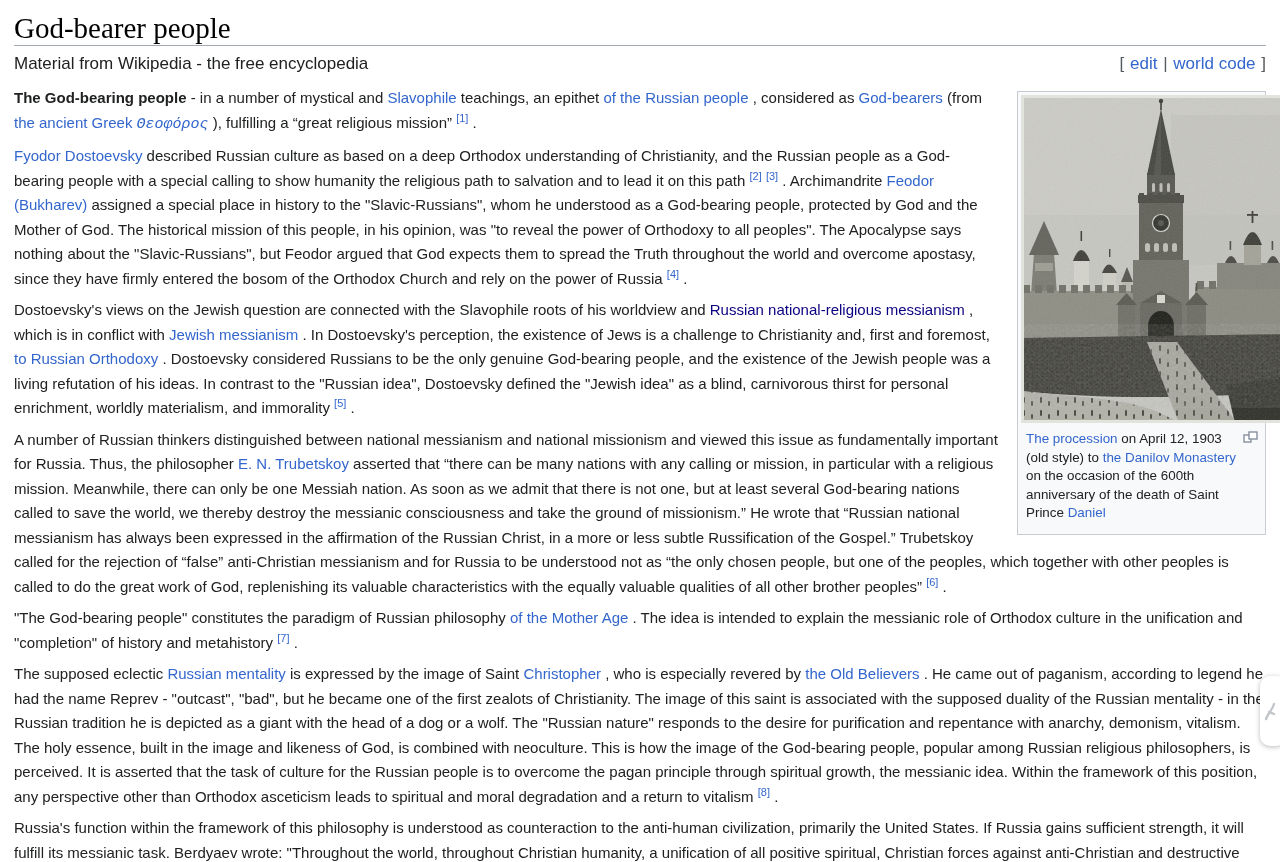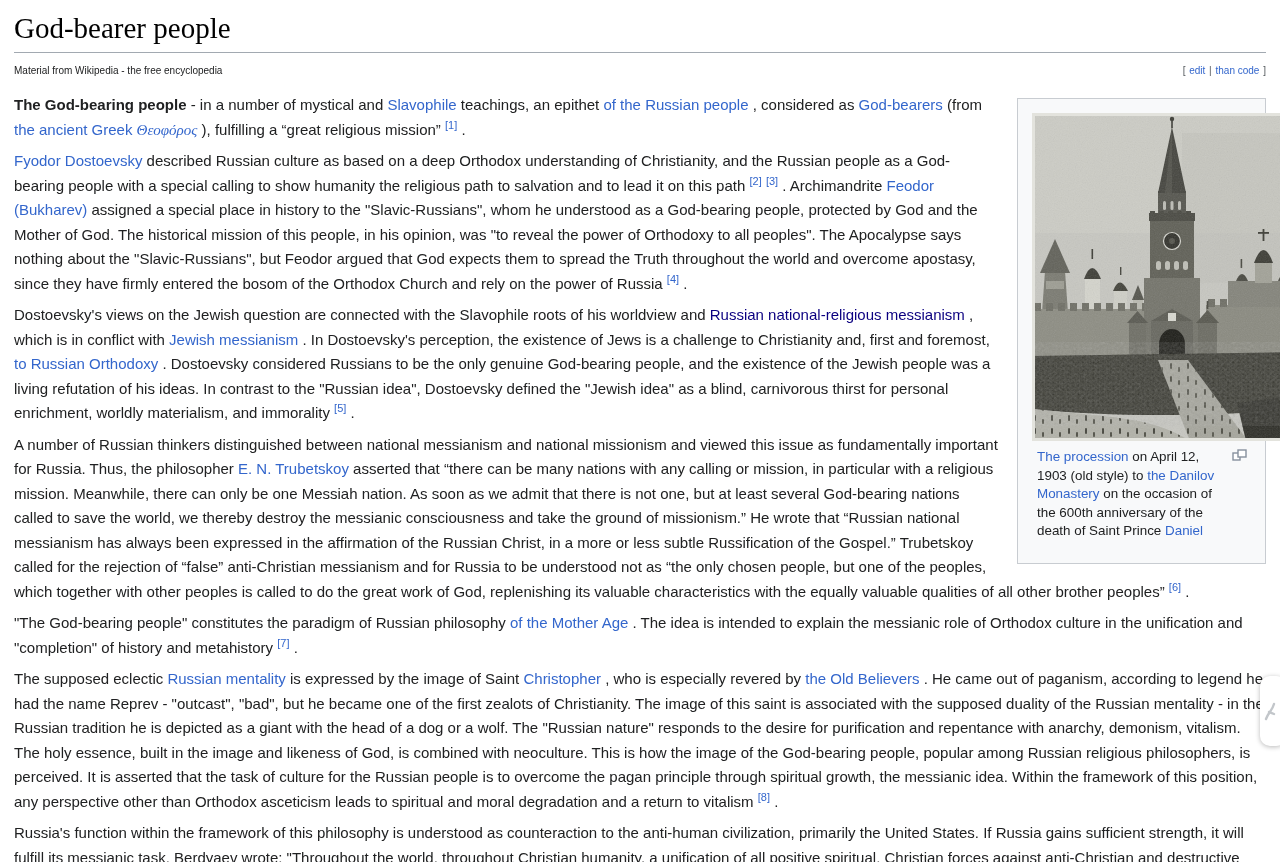--- a/index.html
+++ b/index.html
@@ -14,43 +14,43 @@
   html,body{margin:0;padding:0;background:#fff;}
   body{
     width:1280px;height:862px;overflow:hidden;position:relative;
     font-family:"Liberation Sans","DejaVu Sans",sans-serif;
     color:var(--text);
   }
   .content{margin:0 14px;}
   h1.page-title{
     font-family:"Liberation Serif","DejaVu Serif",serif;
     font-weight:400;font-size:29px;line-height:34px;color:#000;
-    margin:11px 0 0;padding-bottom:7px;border-bottom:1px solid var(--rule);
+    margin:11px 0 0;border-bottom:1px solid var(--rule);
   }
   .sub-row{
     display:flex;justify-content:space-between;align-items:baseline;
-    margin-top:9px;font-size:10px;line-height:17px;
+    margin-top:9px;font-size:17px;line-height:17px;
   }
   .site-sub{color:#202122;}
   .edit-bar{color:#54595d;white-space:nowrap;}
   .edit-bar a.wlink{margin:0 1px;}
   .article{margin-top:14px;font-size:15px;line-height:24.5px;}
   p.para{margin:7px 0;}
   a.wlink{color:var(--link);text-decoration:none;cursor:pointer;}
   a.wlink.visited{color:var(--visited);}
-  a.wlink.greek{font-family:Liberation Serif, serif;font-style:italic;}
+  a.wlink.greek{font-family:Liberation Mono, monospace;font-style:italic;}
   sup.ref{font-size:11px;line-height:0;}
   sup.ref a{color:var(--link);text-decoration:none;cursor:pointer;}
   b{font-weight:bold;margin-top:26px;}
 
   
   .thumb{
     float:right;width:249px;margin:5px 0 10px 18px;
     border:1px solid var(--thumb-border);background:var(--thumb-bg);
-    padding:14px;
+    padding:3px;
   }
   .thumb-img{display:block;width:270px;height:328px;background:#c9c9c4;}
   .thumb-cap{
     position:relative;padding:7px 20px 8px 5px;
     font-size:13.4px;line-height:18.6px;color:#202122;
   }
   .magnify{position:absolute;top:8px;right:4px;width:15px;height:12px;cursor:pointer;}
 
   
   .side-handle{
@@ -63,21 +63,21 @@
 </style>
 </head>
 <body>
 
 <div class="content">
 
   <h1 class="page-title">God-bearer people</h1>
 
   <div class="sub-row">
     <div class="site-sub">Material from Wikipedia - the free encyclopedia</div>
-    <div class="edit-bar"><span>[ </span><a class="wlink">edit</a><span> | </span><a class="wlink">than code</a><span> ]</span></div>
+    <div class="edit-bar"><span>[ </span><a class="wlink">edit</a><span> | </span><a class="wlink">world code</a><span> ]</span></div>
   </div>
 
   <div class="article">
 
     <div class="thumb">
 
       <svg class="thumb-img" viewBox="0 0 270 328" xmlns="http://www.w3.org/2000/svg" preserveAspectRatio="none" role="img">
         <defs>
           <filter id="noise">
               <feTurbulence type="fractalNoise" baseFrequency="0.85" numOctaves="2" stitchTiles="stitch"></feTurbulence>

